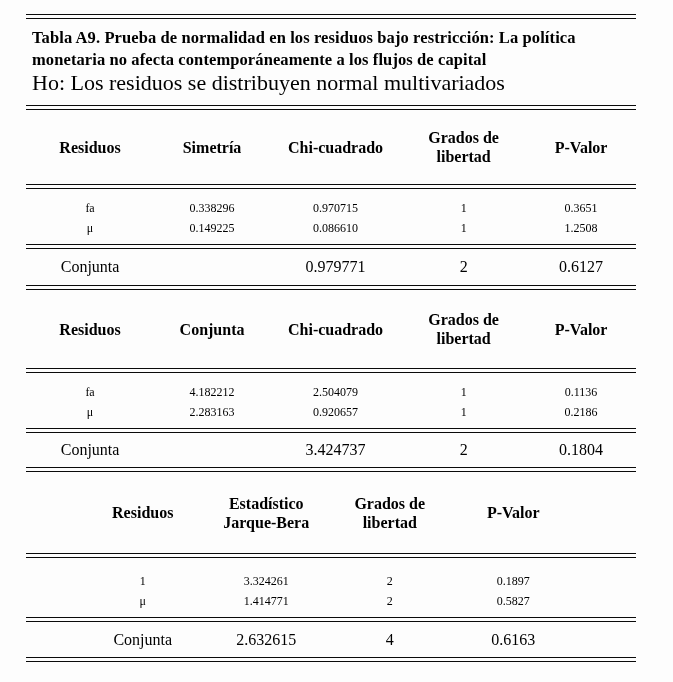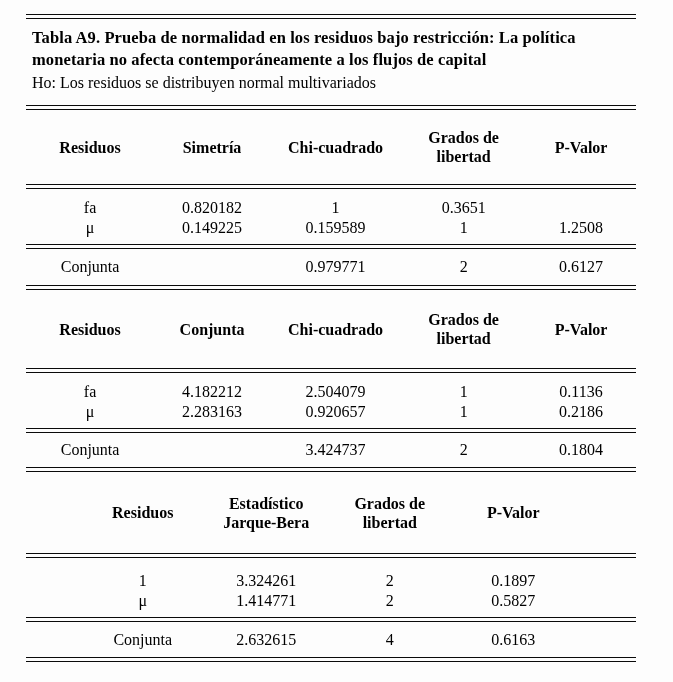--- a/index.html
+++ b/index.html
@@ -16,21 +16,21 @@
   
   .rule {
     height: 5px;
     border-top: 1.5px solid #0a0a0a;
     border-bottom: 1.5px solid #0a0a0a;
   }
 
   
   .doc-header { height: 86px; padding: 8px 2px 0 6px; }
   .title { font-weight: bold; font-size: 16.5px; line-height: 22px; letter-spacing: 0.1px; }
-  .hypothesis { font-size: 16px; line-height: 22px; margin-top: 1px; }
+  .hypothesis { font-size: 22px; line-height: 22px; margin-top: 1px; }
 
   
   .thead, .trow { display: grid; }
   .t5 .thead, .t5 .trow { grid-template-columns: 21% 19% 21.5% 20.5% 18%; }
   .t4 .thead, .t4 .trow {
     grid-template-columns: repeat(4, 1fr);
     padding-left: 55px; padding-right: 61px;
   }
   .cell {
     display: flex; align-items: center; justify-content: center;
@@ -40,21 +40,21 @@
   .narrow  { display: inline-block; max-width: 84px;  }
   .narrowjb{ display: inline-block; max-width: 106px; }
 
   .h1 { height: 74px; }
   .h2 { height: 78px; }
   .h3 { height: 81px; }
 
   .tbody { padding: 9px 0 6px 0; }
   .t4 .tbody { padding: 13px 0 6px 0; }
   .tbody .trow { height: 20px; }
-  .tbody .cell { font-size: 16px; }
+  .tbody .cell { font-size: 12px; }
 
   .joint { align-items: center; }
   .j1 { height: 36px; }
   .j2 { height: 34px; }
   .j3 { height: 35px; }
 </style>
 </head>
 <body>
 
 <div class="page">
@@ -87,28 +87,29 @@
             <span class="narrow">Grados de libertad</span>
           </div>
         <div class="cell">
             <span>P-Valor</span>
           </div>
       </div>
       <div class="rule"></div>
       <div class="tbody">
         <div class="trow">
           <div class="cell">fa</div>
-          <div class="cell">0.820182</div>
+          <div class="cell">0.338296</div>
+          <div class="cell">0.970715</div>
           <div class="cell">1</div>
           <div class="cell">0.3651</div>
         </div>
         <div class="trow">
           <div class="cell">μ</div>
           <div class="cell">0.149225</div>
-          <div class="cell">0.159589</div>
+          <div class="cell">0.086610</div>
           <div class="cell">1</div>
           <div class="cell">1.2508</div>
         </div>
       </div>
       <div class="rule"></div>
       <div class="trow joint j1">
         <div class="cell">Conjunta</div>
         <div class="cell"></div>
         <div class="cell">0.979771</div>
         <div class="cell">2</div>

